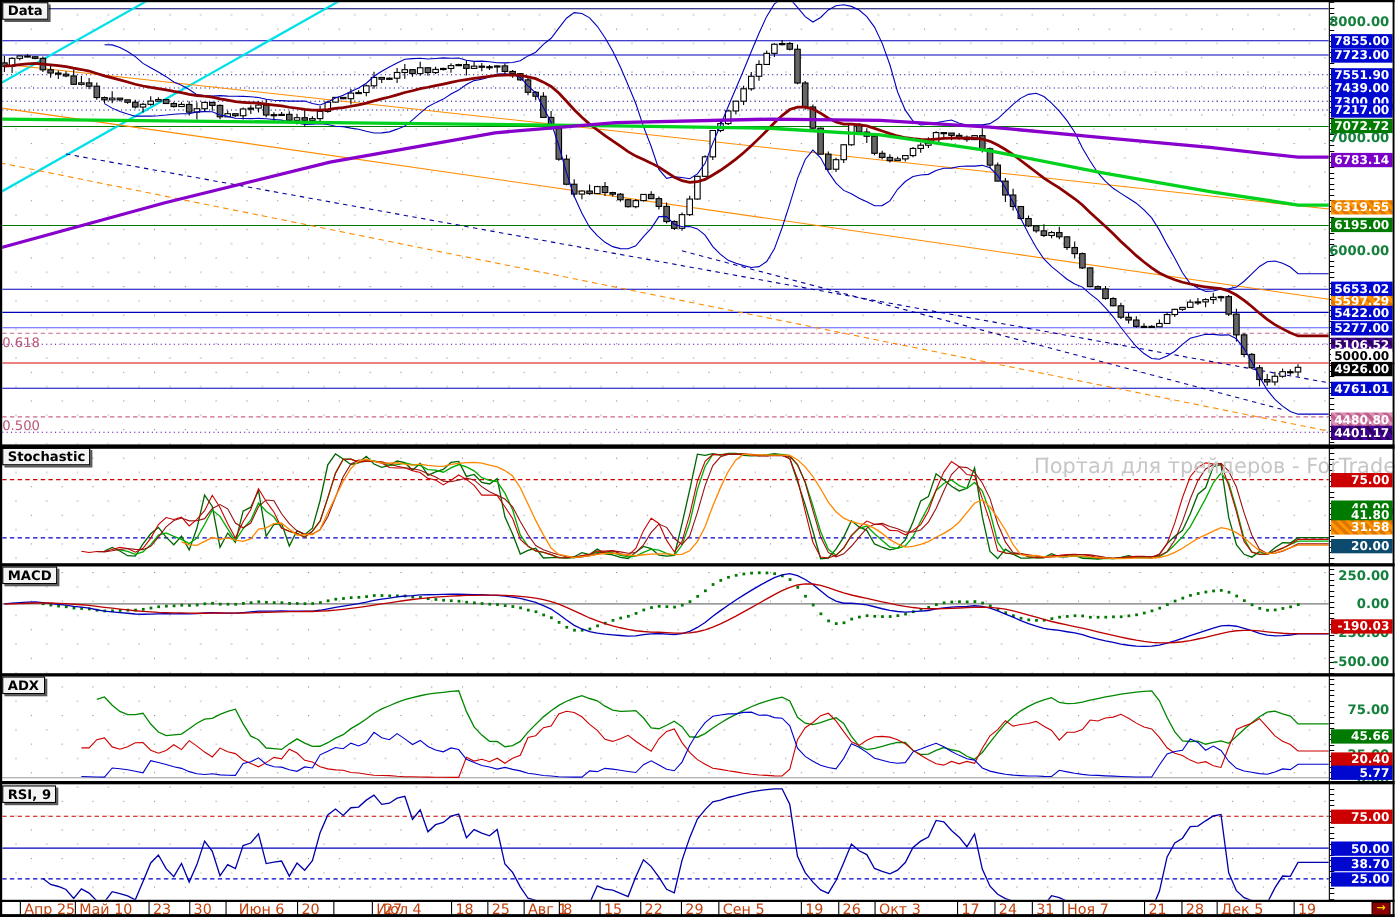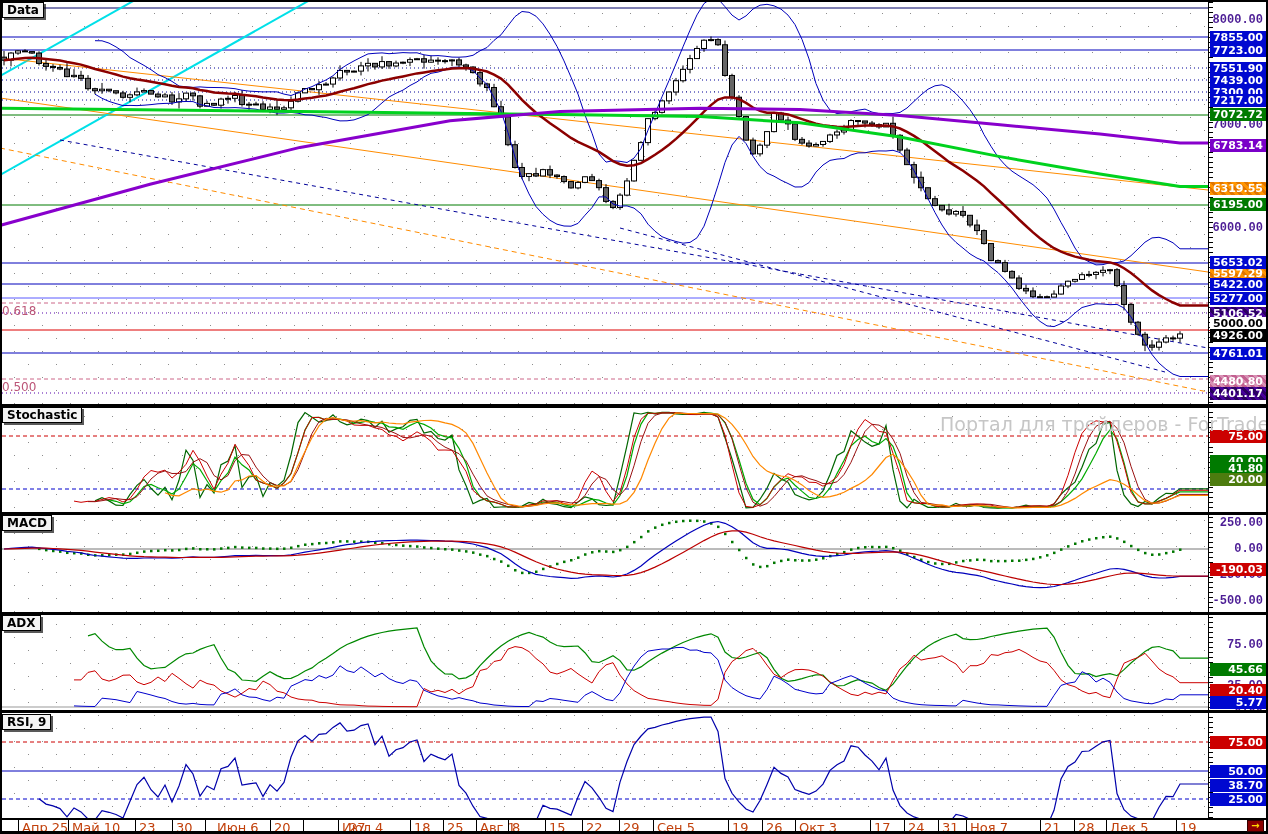--- a/index.html
+++ b/index.html
@@ -5,22 +5,22 @@
   html,body{margin:0;padding:0;background:#fff;}
   #screen{position:relative;width:1268px;height:834px;background:#fff;overflow:hidden;
           font-family:"DejaVu Sans",sans-serif;}
   #chart{position:absolute;left:0;top:0;z-index:1;}
   .tab{position:absolute;z-index:6;background:#f4f4f4;border:1px solid #000;
        box-shadow:2px 2px 0 rgba(0,0,0,.65);font:bold 12px "DejaVu Sans",sans-serif;
        color:#000;padding:0 4px;height:14px;line-height:14px;}
   .lbl{position:absolute;left:1210px;width:56px;height:13px;z-index:4;
        font:bold 11px "DejaVu Sans",sans-serif;line-height:13px;text-align:right;
        padding-right:3px;box-sizing:border-box;color:#fff;white-space:nowrap;}
-  .lbl.plain{left:1206px;width:60px;background:transparent!important;color:#4c1d95;
-       font-size:12px;font-family:Liberation Mono, monospace;}
+  .lbl.plain{left:1206px;width:60px;background:transparent!important;color:#15803d;
+       font-size:12px;}
   .collline{position:absolute;left:1209px;width:59px;height:1px;z-index:4;}
   #watermark{position:absolute;z-index:5;font:19px "DejaVu Sans",sans-serif;
        color:#c6c6c6;white-space:nowrap;}
   .sep{position:absolute;left:0;width:1268px;background:#000;z-index:7;}
   .vborder{position:absolute;top:0;background:#000;z-index:7;}
   #rightticks{position:absolute;left:1209px;top:2px;width:4px;height:816px;z-index:2;
        background:repeating-linear-gradient(to bottom,#000 0 1px,transparent 1px 5px);}
   #dateaxis{position:absolute;left:0;top:820px;width:1268px;height:12px;z-index:3;background:#fff;}
   #datecomb{position:absolute;left:0;top:819px;width:1208px;height:4px;z-index:3;
        background:repeating-linear-gradient(to right,#000 0 1px,transparent 1px 9px);}
@@ -654,21 +654,21 @@
       <div class="lbl" style="background: rgb(255, 255, 255); color: rgb(0, 0, 0); top: 317px;">5000.00</div>
       <div class="collline" style="top: 329.5px; background: rgb(221, 0, 0);"></div>
       <div class="lbl" style="background: rgb(0, 0, 0); color: rgb(255, 255, 255); top: 329px;">4926.00</div>
       <div class="lbl" style="background: rgb(0, 8, 208); color: rgb(255, 255, 255); top: 347px;">4761.01</div>
       <div class="lbl" style="background: repeating-linear-gradient(45deg, rgb(194, 96, 144) 0px, rgb(194, 96, 144) 3px, rgb(216, 144, 180) 3px, rgb(216, 144, 180) 6px); color: rgb(255, 255, 255); top: 375px;">4480.80</div>
       <div class="lbl" style="background: repeating-linear-gradient(45deg, rgb(42, 0, 96) 0px, rgb(42, 0, 96) 3px, rgb(71, 0, 154) 3px, rgb(71, 0, 154) 6px); color: rgb(255, 255, 255); top: 387px;">4401.17</div>
       <div class="lbl" style="background: rgb(204, 0, 0); color: rgb(255, 255, 255); top: 430px;">75.00</div>
       <div class="lbl" style="background: rgb(0, 122, 0); color: rgb(255, 255, 255); top: 455px;">40.00</div>
       <div class="lbl" style="background: rgb(0, 122, 0); color: rgb(255, 255, 255); top: 462px;">41.80</div>
       <div class="lbl" style="background: repeating-linear-gradient(45deg, rgb(255, 149, 0) 0px, rgb(255, 149, 0) 3px, rgb(224, 117, 0) 3px, rgb(224, 117, 0) 6px); color: rgb(255, 255, 255); top: 473px;">31.58</div>
-      <div class="lbl" style="background: #4d7c0f; color: rgb(255, 255, 255); top: 473px;">20.00</div>
+      <div class="lbl" style="background: #0c4a6e; color: rgb(255, 255, 255); top: 490px;">20.00</div>
       <div class="lbl plain" style="top: 517px;">250.00</div>
       <div class="lbl plain" style="top: 543px;">0.00</div>
       <div class="lbl plain" style="top: 569px;">-250.00</div>
       <div class="lbl" style="background: rgb(204, 0, 0); color: rgb(255, 255, 255); top: 563px;">-190.03</div>
       <div class="lbl plain" style="top: 595px;">-500.00</div>
       <div class="lbl plain" style="top: 639px;">75.00</div>
       <div class="lbl" style="background: rgb(0, 122, 0); color: rgb(255, 255, 255); top: 663px;">45.66</div>
       <div class="lbl plain" style="top: 680px;">25.00</div>
       <div class="lbl" style="background: rgb(204, 0, 0); color: rgb(255, 255, 255); top: 684px;">20.40</div>
       <div class="lbl plain" style="top: 702px;">0.00</div>

